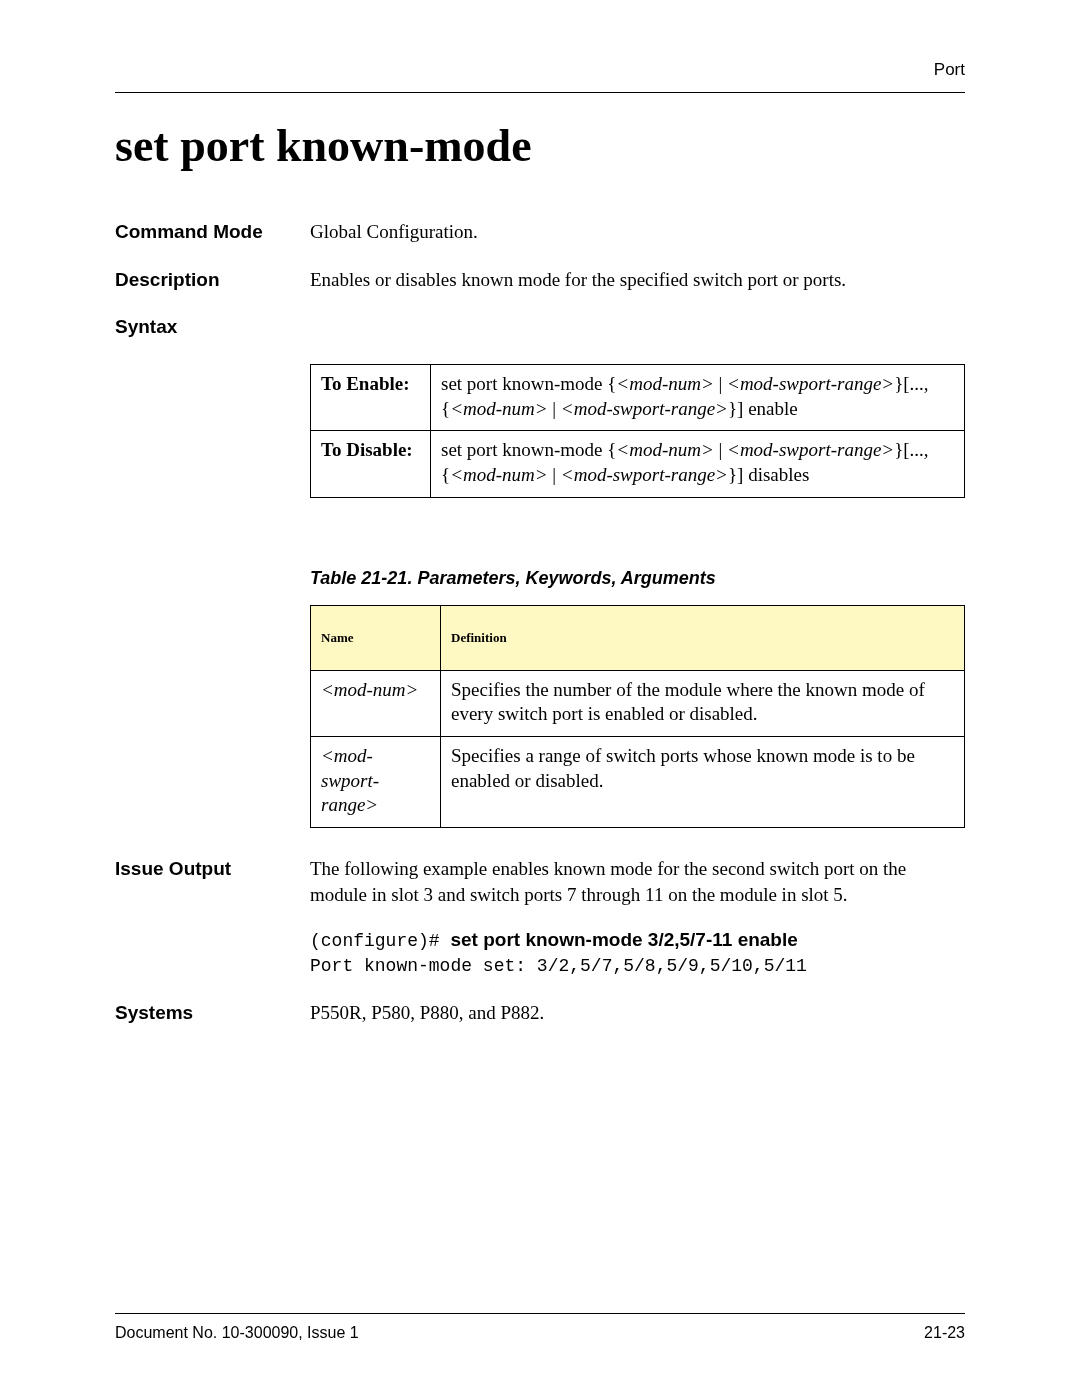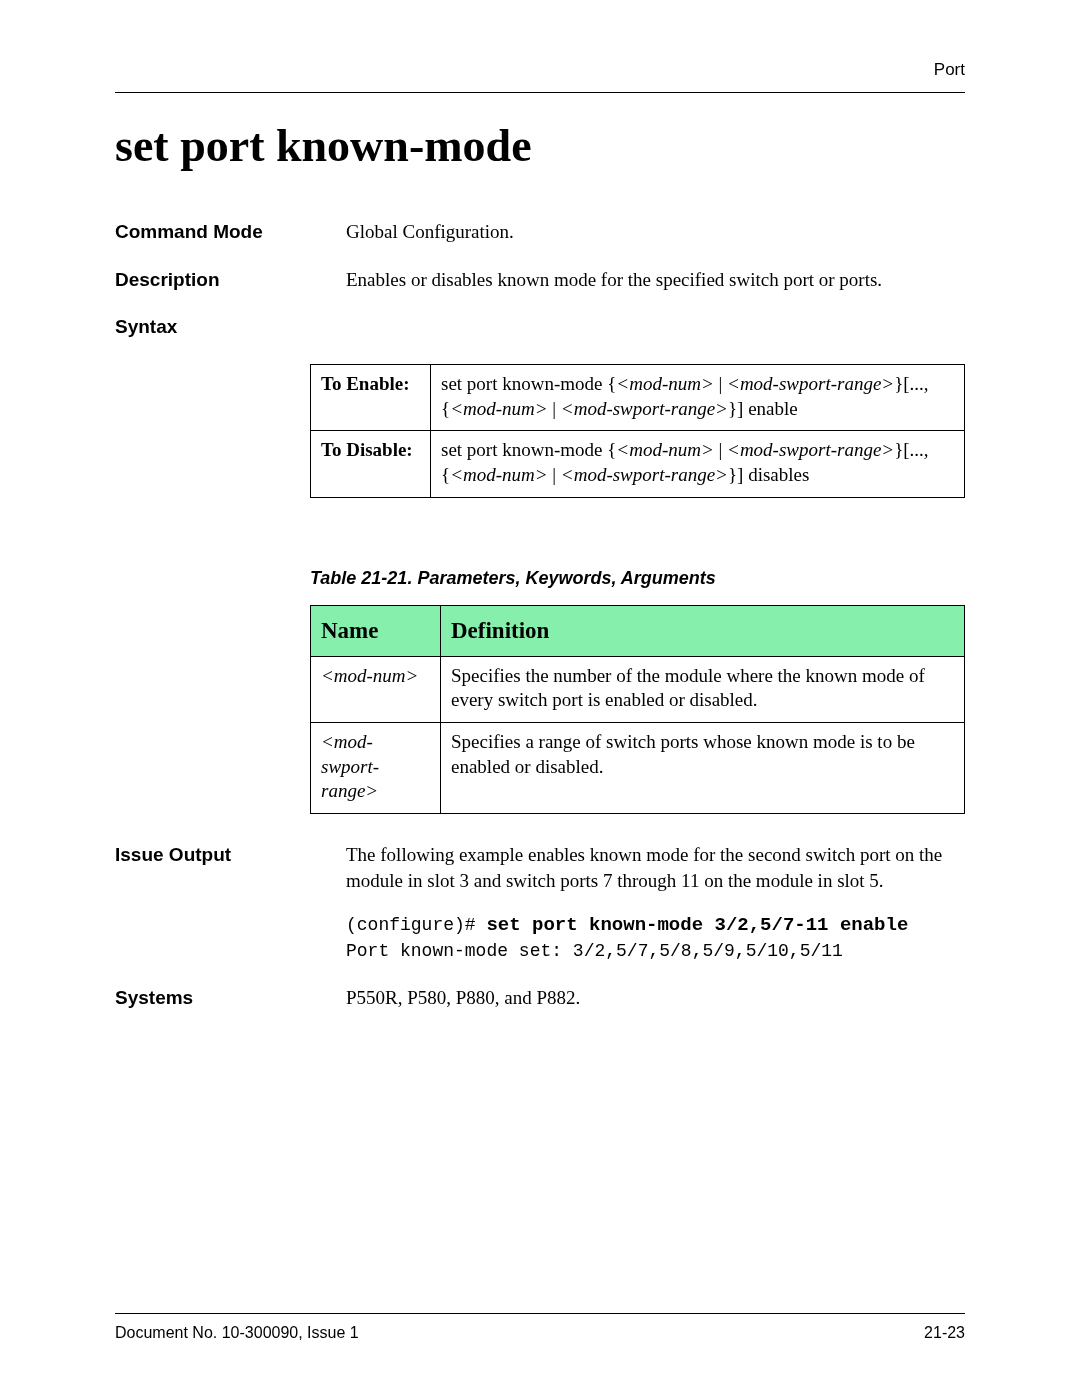--- a/index.html
+++ b/index.html
@@ -27,21 +27,20 @@
   .cmd-title {
     font-family: Liberation Serif, serif;
     font-weight: bold;
     font-size: 46px;
     margin-bottom: 47px;
   }
   .section {
     display: flex;
     align-items: flex-start;
     margin-bottom: 22px;
-    gap: 36px;
   }
   .section .label {
     width: 195px;
     flex: 0 0 195px;
     font-family: Arial, Helvetica, sans-serif;
     font-weight: bold;
     font-size: 19px;
     line-height: 1.35;
   }
   .section .body {
@@ -83,42 +82,42 @@
   }
   .params-table-wrap {
     margin-left: 195px;
     margin-bottom: 28px;
   }
   table.params {
     border-collapse: collapse;
     width: 100%;
   }
   table.params th {
-    background: #86efac;
+    background: #fef9c3;
     border: 1.2px solid #000;
-    padding: 12px 10px;
+    padding: 24px 10px;
     text-align: left;
     font-family: "Times New Roman", Times, serif;
     font-weight: bold;
-    font-size: 23px;
+    font-size: 13px;
   }
   table.params td {
     border: 1.2px solid #000;
     padding: 7px 10px 9px 10px;
     vertical-align: top;
     font-size: 19px;
     line-height: 1.3;
   }
   table.params td.name-col {
     width: 130px;
     font-style: italic;
   }
   .sample-output .body p { margin-bottom: 20px; }
   .mono { font-family: "Courier New", Courier, monospace; font-size: 18px; line-height: 1.35; }
-  .mono .bold { font-family: Liberation Mono, monospace; font-weight: bold; font-size: 19px; }
+  .mono .bold { font-family: Liberation Sans, sans-serif; font-weight: bold; font-size: 19px; }
   .footer {
     position: absolute;
     left: 115px;
     right: 115px;
     bottom: 55px;
   }
   .footer hr {
     border: none;
     border-top: 1.2px solid #000;
     margin-bottom: 10px;

